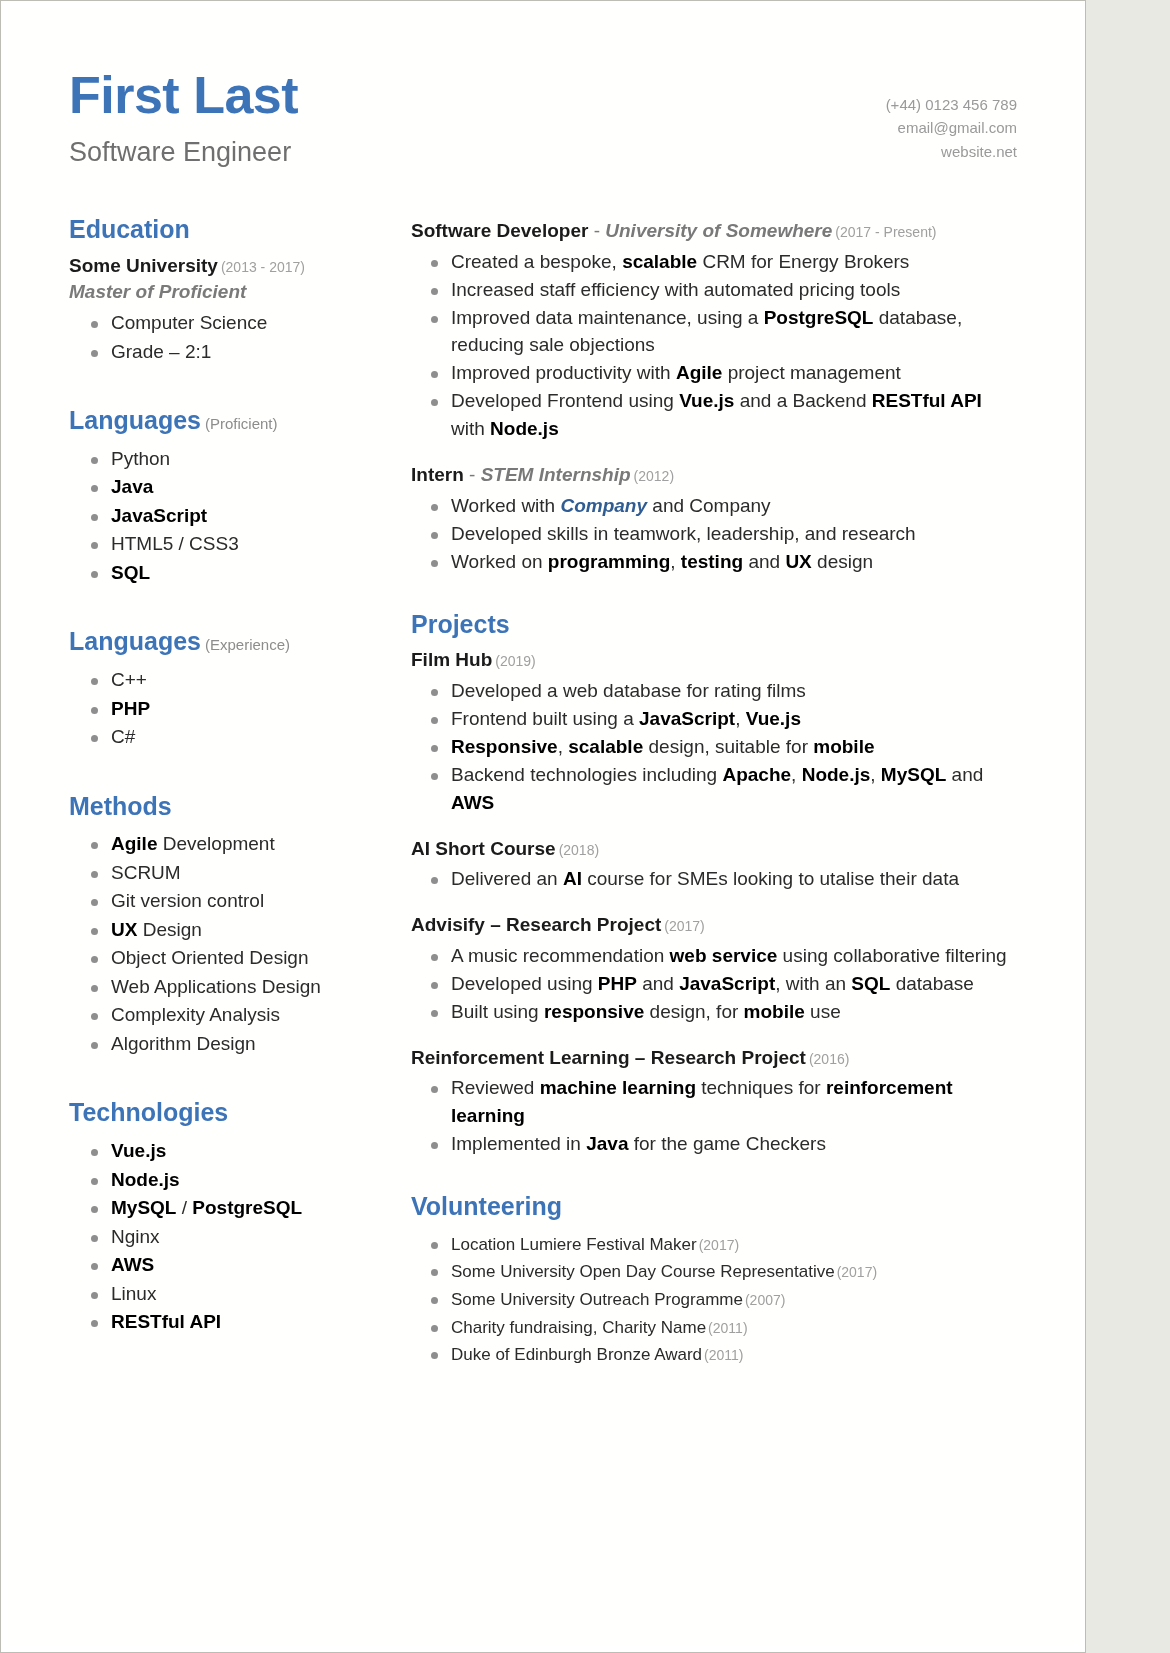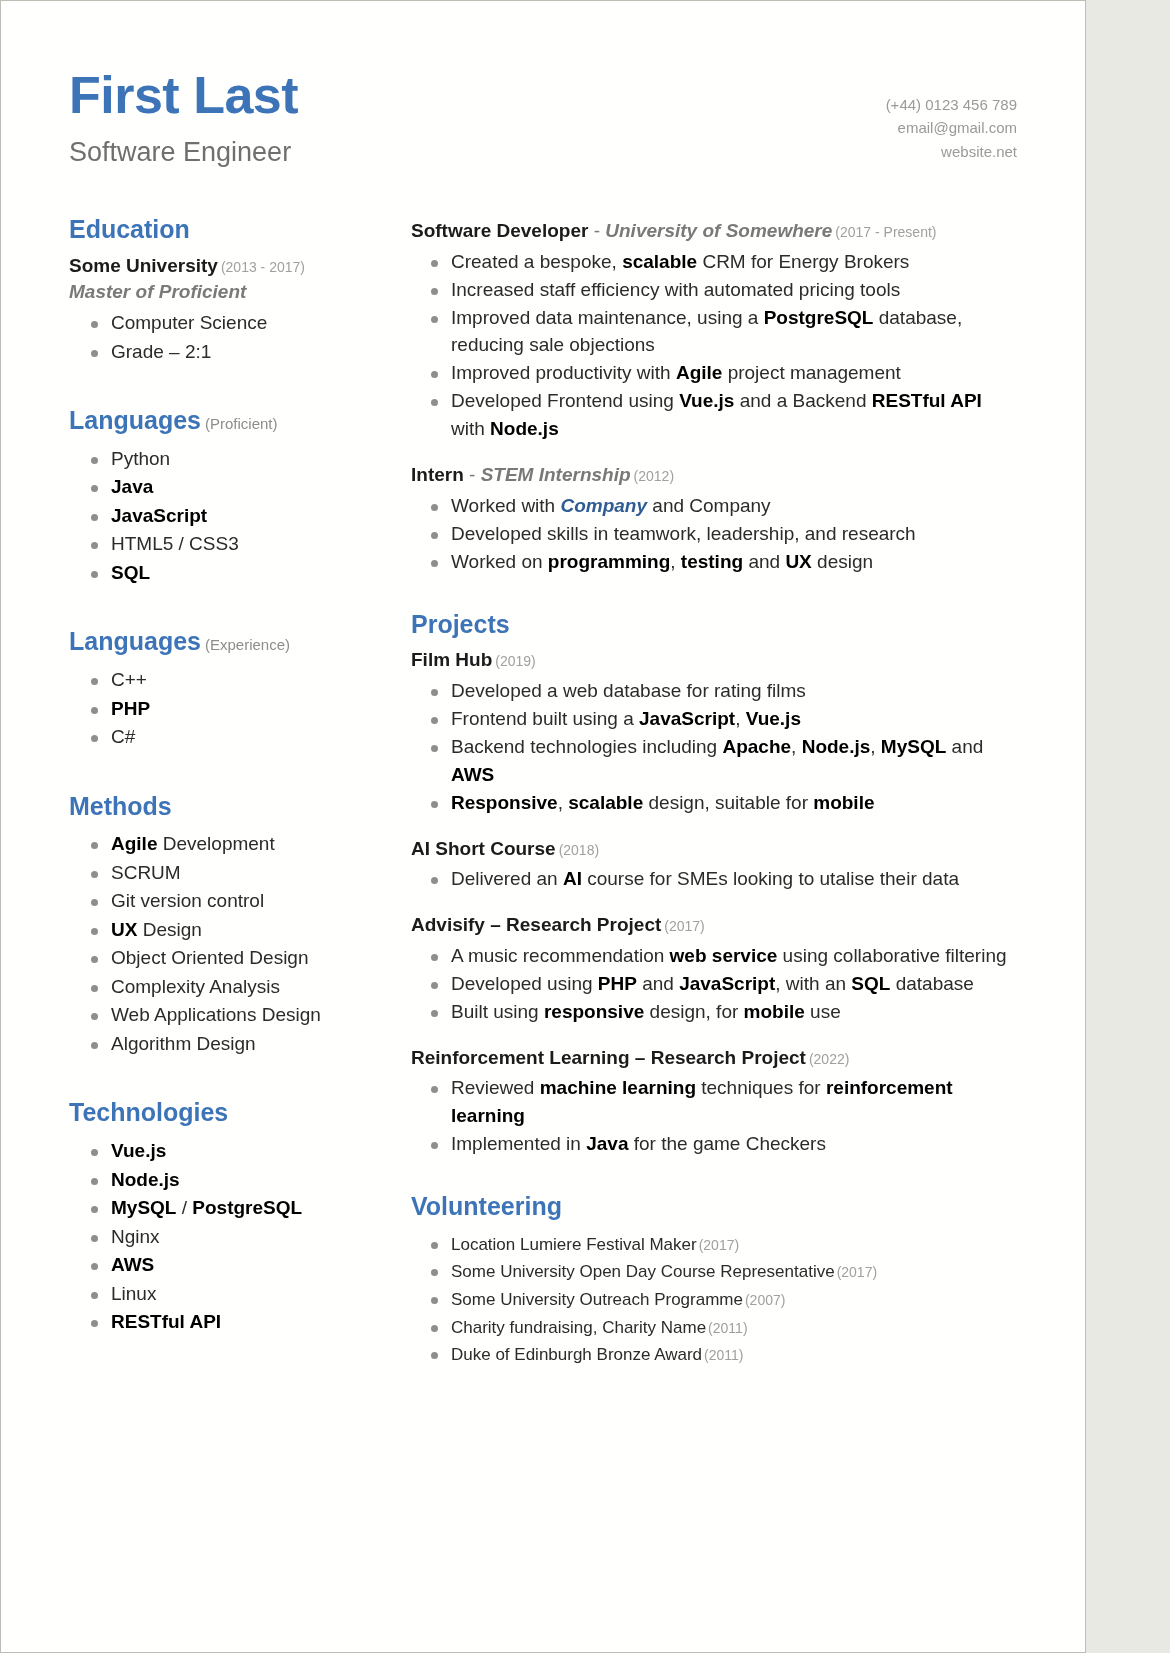--- a/index.html
+++ b/index.html
@@ -230,22 +230,22 @@
         </div>
 
         <div class="sec-left">
           <div class="sec-head">Methods</div>
           <ul class="bl left">
                 <li><span class="kw">Agile</span> Development</li>
                 <li>SCRUM</li>
                 <li>Git version control</li>
                 <li><span class="kw">UX</span> Design</li>
                 <li>Object Oriented Design</li>
+                <li>Web Applications Design</li>
                 <li>Complexity Analysis</li>
-                <li>Web Applications Design</li>
                 <li>Algorithm Design</li>
               </ul>
         </div>
 
         <div class="sec-left">
           <div class="sec-head">Technologies</div>
           <ul class="bl left">
                 <li><span class="kw">Vue.js</span></li>
                 <li><span class="kw">Node.js</span></li>
                 <li><span class="kw">MySQL</span> / <span class="kw">PostgreSQL</span></li>
@@ -284,40 +284,40 @@
         </div>
 
         <div class="sec-right">
           <div class="sec-head">Projects</div>
           <div id="project-entries">
                 <div class="entry tight">
                   <div class="entry-title"><span>Film Hub</span><span class="years">(2019)</span></div>
                   <ul class="bl">
                     <li>Developed a web database for rating films</li>
                     <li>Frontend built using a <span class="kw">JavaScript</span>, <span class="kw">Vue.js</span></li>
+                    <li><span class="kw">Responsive</span>, <span class="kw">scalable</span> design, suitable for <span class="kw">mobile</span></li>
                     <li>Backend technologies including <span class="kw">Apache</span>, <span class="kw">Node.js</span>, <span class="kw">MySQL</span> and <span class="kw">AWS</span></li>
-                    <li><span class="kw">Responsive</span>, <span class="kw">scalable</span> design, suitable for <span class="kw">mobile</span></li>
                   </ul>
                 </div>
                 <div class="entry">
                   <div class="entry-title"><span>AI Short Course</span><span class="years">(2018)</span></div>
                   <ul class="bl">
                     <li>Delivered an <span class="kw">AI</span> course for SMEs looking to utalise their data</li>
                   </ul>
                 </div>
                 <div class="entry">
                   <div class="entry-title"><span>Advisify – Research Project</span><span class="years">(2017)</span></div>
                   <ul class="bl">
                     <li>A music recommendation <span class="kw">web service</span> using collaborative filtering</li>
                     <li>Developed using <span class="kw">PHP</span> and <span class="kw">JavaScript</span>, with an <span class="kw">SQL</span> database</li>
                     <li>Built using <span class="kw">responsive</span> design, for <span class="kw">mobile</span> use</li>
                   </ul>
                 </div>
                 <div class="entry">
-                  <div class="entry-title"><span>Reinforcement Learning – Research Project</span><span class="years">(2022)</span></div>
+                  <div class="entry-title"><span>Reinforcement Learning – Research Project</span><span class="years">(2016)</span></div>
                   <ul class="bl">
                     <li>Reviewed <span class="kw">machine learning</span> techniques for <span class="kw">reinforcement learning</span></li>
                     <li>Implemented in <span class="kw">Java</span> for the game Checkers</li>
                   </ul>
                 </div>
               </div>
         </div>
 
         <div class="sec-right">
           <div class="sec-head">Volunteering</div>

